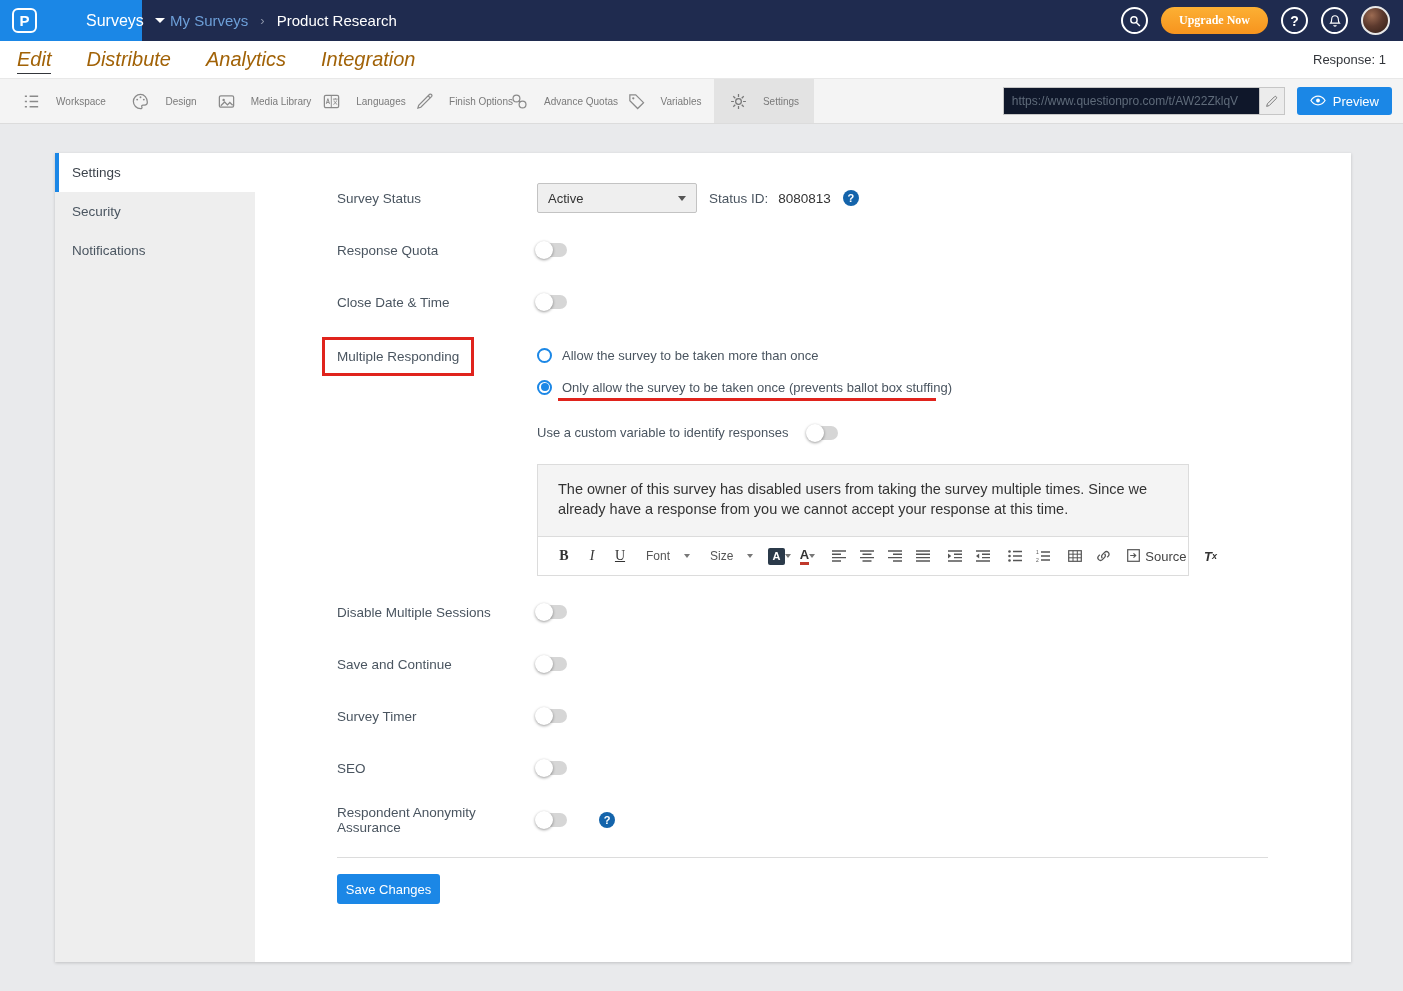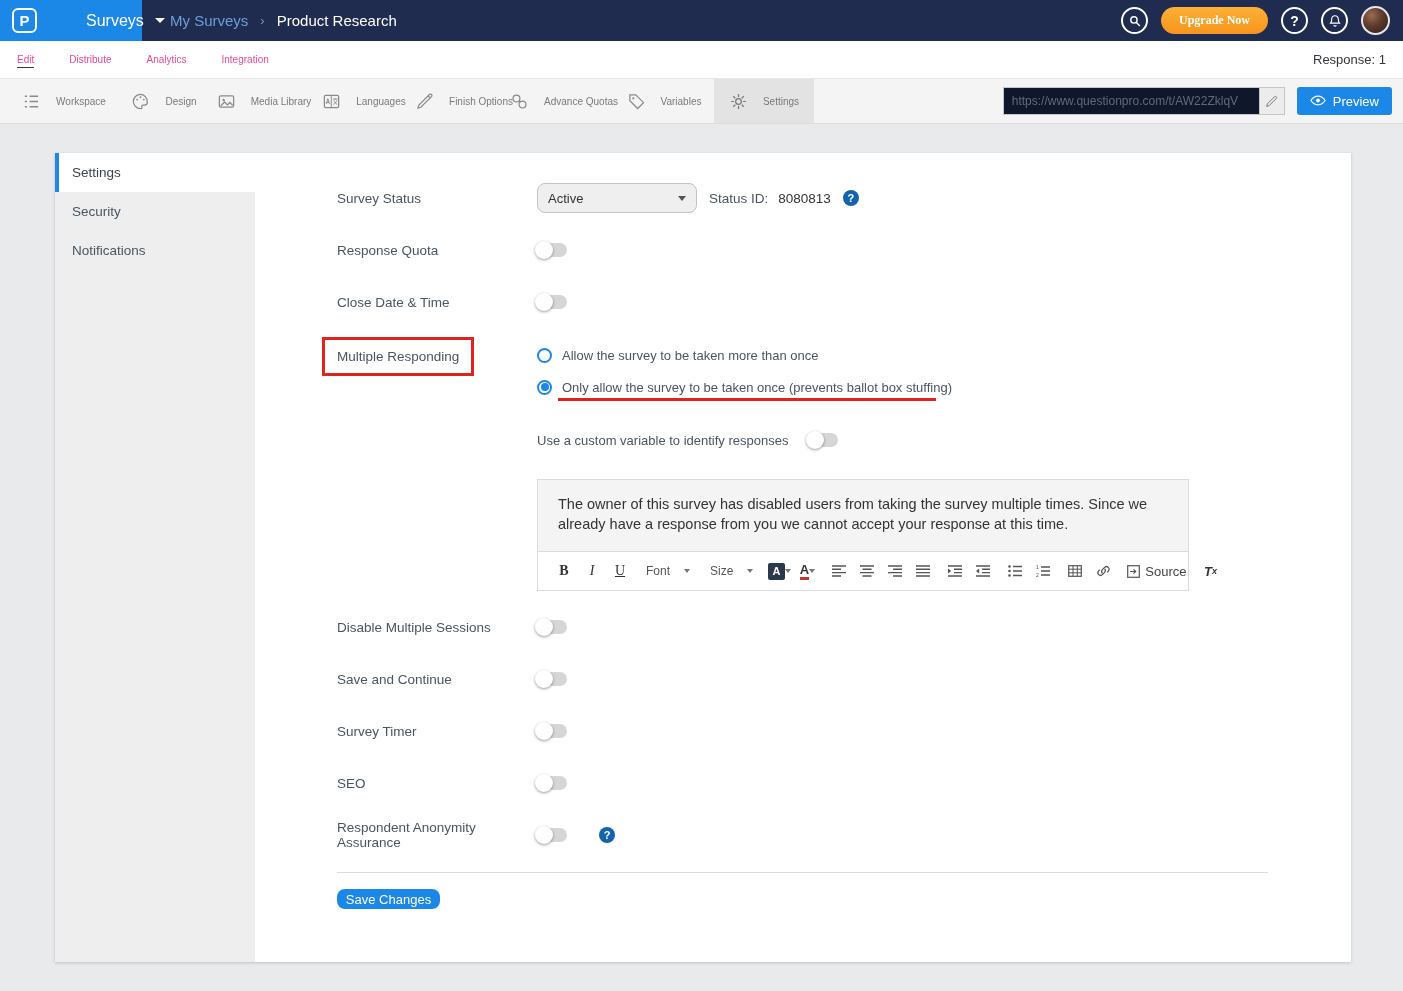--- a/index.html
+++ b/index.html
@@ -28,21 +28,21 @@
     display:flex; align-items:center; justify-content:center; color:#fff; font-size:14px; font-weight:bold; cursor:pointer; }
   .upgrade-btn { background:linear-gradient(180deg,#fcb034,#f7941e); border:none; color:#fff;
     font-weight:bold; font-size:12px; height:27px; padding:0 18px; border-radius:14px; cursor:pointer;
     font-family:Liberation Serif, serif; }
   .avatar { width:29px; height:29px; border-radius:50%; border:2px solid #e8e8e8; cursor:pointer;
     background:radial-gradient(circle at 35% 30%, #9c6b52 0%, #5d3a2e 45%, #2e1c16 100%); }
 
   
   .navbar { position:absolute; top:41px; left:0; width:100%; height:38px; background:#fff;
     display:flex; align-items:center; padding:0 17px; border-bottom:1px solid #e8e8e8; }
-  .nav-tab { margin-right:35px; font-size:10px; color:#ec4899; cursor:pointer; padding:2px 0; }
+  .nav-tab { margin-right:35px; font-size:20px; color:#a16207; cursor:pointer; padding:2px 0;font-style:italic; }
   .nav-tab.active { border-bottom:1px solid #33363b; }
   .response-count { margin-left:auto; font-size:13px; color:#33363b; }
 
   
   .toolbar { position:absolute; top:79px; left:0; width:100%; height:45px; background:#f4f4f4;
     border-bottom:1px solid #dcdcdc; display:flex; align-items:stretch; padding-left:14px; }
   .tool-item { width:100px; display:flex; align-items:center; justify-content:center;
     gap:15px; cursor:pointer; }
   .tool-item.active { background:#e3e3e3; }
   .tool-label { font-size:10px; color:#7a7a7a; white-space:nowrap; }
@@ -63,21 +63,21 @@
   .side { position:absolute; left:0; top:0; width:200px; height:100%; }
   .side-item { height:39px; display:flex; align-items:center; padding-left:17px; font-size:13.5px;
     color:#4a5560; cursor:pointer; }
   .side-item.active { border-left:4px solid #1b87e6; padding-left:13px; color:#3c434b; background:#fff; }
   .side-rest { position:absolute; top:39px; left:0; right:0; bottom:0; background:#eeeeee; }
 
   
   .form { position:absolute; left:282px; top:30px; width:962px; }
   .row { display:flex; align-items:center; min-height:30px; margin-bottom:22px; }
   .label-col { width:200px; flex:0 0 200px; font-size:13.5px; color:#4a5560; }
-  .select-box { width:160px; height:30px; background:#efefef; border:1px solid #c3c3c3; border-radius:8px;
+  .select-box { width:160px; height:30px; background:#efefef; border:1px solid #c3c3c3; border-radius:2px;
     display:flex; align-items:center; justify-content:space-between; padding:0 10px; font-size:13px;
     color:#333; cursor:pointer; }
   .select-caret { width:0; height:0; border-left:4px solid transparent; border-right:4px solid transparent;
     border-top:5px solid #555; }
   .inline-label { font-size:13.5px; color:#4a5560; margin-left:12px; }
   .inline-value { font-size:13.5px; color:#333; margin-left:10px; }
   .help-dot { width:16px; height:16px; border-radius:50%; background:#1464ab; color:#fff; font-size:11px;
     font-weight:bold; display:flex; align-items:center; justify-content:center; margin-left:12px; cursor:pointer; }
 
   .toggle { width:30px; height:14px; border-radius:7px; background:#d6d6d6; position:relative; cursor:pointer; flex:0 0 auto; }
@@ -89,46 +89,46 @@
   .red-annot { display:inline-block; border:3px solid #e0231c; padding:9px 12px; margin:-2px 0 0 -15px;
     font-size:13.5px; color:#4a5560; }
   .radio-col { display:flex; flex-direction:column; }
   .radio-row { display:flex; align-items:center; height:32px; position:relative; cursor:pointer; }
   .radio-dot { width:15px; height:15px; border-radius:50%; border:2px solid #1b87e6; margin-right:10px; flex:0 0 auto;
     display:flex; align-items:center; justify-content:center; }
   .radio-dot.selected::after { content:""; width:8px; height:8px; border-radius:50%; background:#1b87e6; }
   .radio-label { font-size:13px; color:#4a5560; }
   .red-underline { position:absolute; left:21px; top:27px; width:378px; height:3px; background:#e0231c; }
 
-  .custom-var-row { margin-top:22px; margin-bottom:0; }
+  .custom-var-row { margin-top:7px; margin-bottom:0;align-items:flex-end; }
   .custom-var-text { font-size:13px; color:#4a5560; margin-right:20px; }
 
   .editor-wrap { margin-left:200px; width:652px; margin-top:24px; border:1px solid #dcdcdc; }
   .editor-msg { background:#f4f4f4; padding:15px 20px; font-size:14.5px; color:#333; line-height:1.35;
     border-bottom:1px solid #dcdcdc; min-height:72px; }
   .editor-toolbar { background:#fff; height:38px; display:flex; align-items:center; gap:4px; padding:0 14px; }
   .ed-btn { min-width:24px; height:26px; display:flex; align-items:center; justify-content:center;
     cursor:pointer; color:#333; font-size:14px; border-radius:2px; }
   .ed-bold { font-weight:bold; font-family:"Liberation Serif",serif; }
   .ed-italic { font-style:italic; font-family:"Liberation Serif",serif; }
   .ed-underline { text-decoration:underline; font-family:"Liberation Serif",serif; }
   .ed-drop { display:flex; align-items:center; gap:14px; font-size:12px; color:#555; padding:0 6px; cursor:pointer; }
   .ed-caret { width:0; height:0; border-left:3.5px solid transparent; border-right:3.5px solid transparent;
     border-top:4.5px solid #777; }
   .ed-color-a { width:17px; height:17px; background:#2b3a4a; color:#fff; font-size:11px; font-weight:bold;
     display:flex; align-items:center; justify-content:center; border-radius:2px; }
   .ed-color-t { font-size:13px; font-weight:bold; color:#333; border-bottom:3px solid #c0392b; line-height:1; padding-bottom:1px; }
   .ed-gap { width:8px; }
-  .ed-src { display:flex; align-items:center; gap:5px; font-size:13px; color:#444; cursor:pointer; padding:0 4px; }
+  .ed-src { display:flex; align-items:flex-start; gap:5px; font-size:13px; color:#444; cursor:pointer; padding:0 4px; }
   .ed-tx { font-size:13px; font-weight:bold; color:#333; font-style:italic; }
   .ed-tx sub { font-size:9px; }
   .ed-btn svg { display:block; }
 
   .divider { width:931px; border-top:1px solid #dcdcdc; margin-top:14px; }
-  .save-btn { margin-top:16px; width:103px; height:20px; background:#1b87e6; border:none; border-radius:8px;
+  .save-btn { margin-top:16px; width:103px; height:30px; background:#1b87e6; border:none; border-radius:3px;
     color:#fff; font-size:13px; cursor:pointer; font-family:"Liberation Sans",sans-serif; }
 </style>
 </head>
 <body>
 
 <div class="topbar">
   <div class="brand-block">
     <div class="logo-mark">P</div>
     <span class="brand-label">Surveys</span>
     <span class="caret-down"></span>

